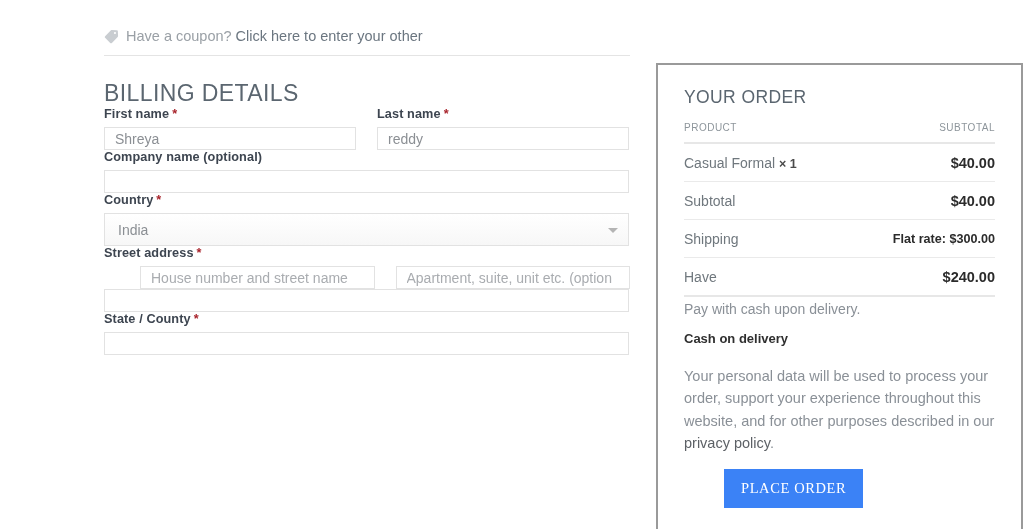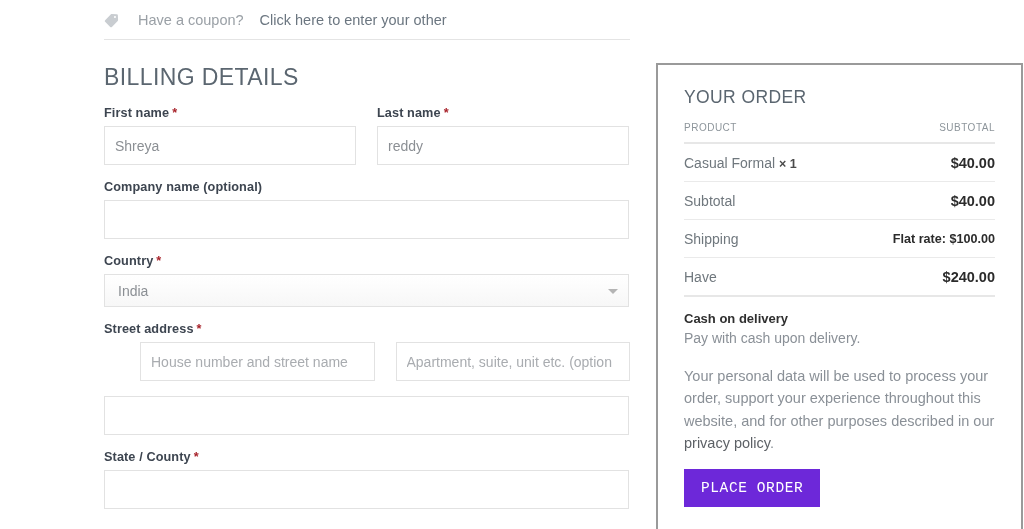--- a/index.html
+++ b/index.html
@@ -16,29 +16,28 @@
 
   
   #left-col {
     position: absolute;
     left: 104px;
     top: 0;
     width: 526px;
   }
 
   #coupon-bar {
-    padding-top: 12px;
+    padding-top: 28px;
     padding-bottom: 11px;
     border-bottom: 1px solid #e4e4e4;
     font-size: 14.5px;
     color: #9aa0a6;
     display: flex;
     align-items: center;
     white-space: nowrap;
-    gap: 12px;
   }
   #coupon-bar .tag-ico {
     width: 15px;
     height: 15px;
     margin-right: 7px;
     flex: none;
     display: inline-block;
   }
   #coupon-bar .coupon-text { color: #9aa0a6; }
   #coupon-bar .coupon-link {
@@ -59,28 +58,28 @@
   .field-label {
     font-size: 12.7px;
     font-weight: bold;
     color: #3d4550;
     margin-bottom: 6px;
     display: block;
     letter-spacing: .1px;
   }
   .req { color: #a8232b; margin-left: 3px; font-weight: bold; }
 
-  .f-row { display: flex; margin-top: 15px; }
+  .f-row { display: flex; }
   .f-col-half { width: 252px; }
   .f-col-half + .f-col-half { margin-left: 21px; }
   .f-col-full { width: 525px; }
 
   .txt-input {
     width: 100%;
-    height: 39px;
+    height: 23px;
     border: 1px solid #e2e2e2;
     background: #fff;
     padding: 0 10px;
     font-family: "Liberation Sans", sans-serif;
     font-size: 14px;
     color: #8b8f94;
     outline: none;
     border-radius: 0;
   }
   .txt-input::placeholder { color: #a9acb0; opacity: 1; }
@@ -161,29 +160,30 @@
     font-size: 14.5px;
     color: #8a9097;
     line-height: 1.55;
     margin: 19px 0 0 0;
   }
   #privacy-link { color: #5d6166; text-decoration: none; }
 
   #place-order-btn {
     margin-top: 14px;
     display: inline-block;
-    background: #6d28d9;
+    background: #3b82f6;
     color: #ffffff;
     border: none;
-    font-family: Liberation Mono, monospace;
+    font-family: Liberation Serif, serif;
     font-size: 14.5px;
     letter-spacing: .6px;
     text-transform: uppercase;
     padding: 11px 17px;
     cursor: pointer;
+    margin-left: 40px;
   }
 </style>
 </head>
 <body>
 
 <div id="left-col">
 
   <div id="coupon-bar">
     <span class="tag-ico">
       <svg viewBox="0 0 16 16" width="15" height="15">
@@ -279,28 +279,28 @@
           <span class="qty">× 1</span>
         </td>
         <td class="r amount">$40.00</td>
       </tr>
       <tr>
         <td class="l">Subtotal</td>
         <td class="r amount">$40.00</td>
       </tr>
       <tr>
         <td class="l">Shipping</td>
-        <td class="r amount-small">Flat rate: $100.00</td>
+        <td class="r amount-small">Flat rate: $300.00</td>
       </tr>
       <tr class="total-row">
         <td class="l">Have</td>
         <td class="r amount">$240.00</td>
       </tr>
     </tbody>
   </table>
 
+  <p id="pay-desc">Pay with cash upon delivery.</p>
   <p id="pay-title">Cash on delivery</p>
-  <p id="pay-desc">Pay with cash upon delivery.</p>
 
   <p id="privacy-para"><span>Your personal data will be used to process your order, support your experience throughout this website, and for other purposes described in our </span><a id="privacy-link" href="#">privacy policy</a><span>.</span></p>
 
   <button id="place-order-btn">PLACE ORDER</button>
 </div>
 
 </body></html>

